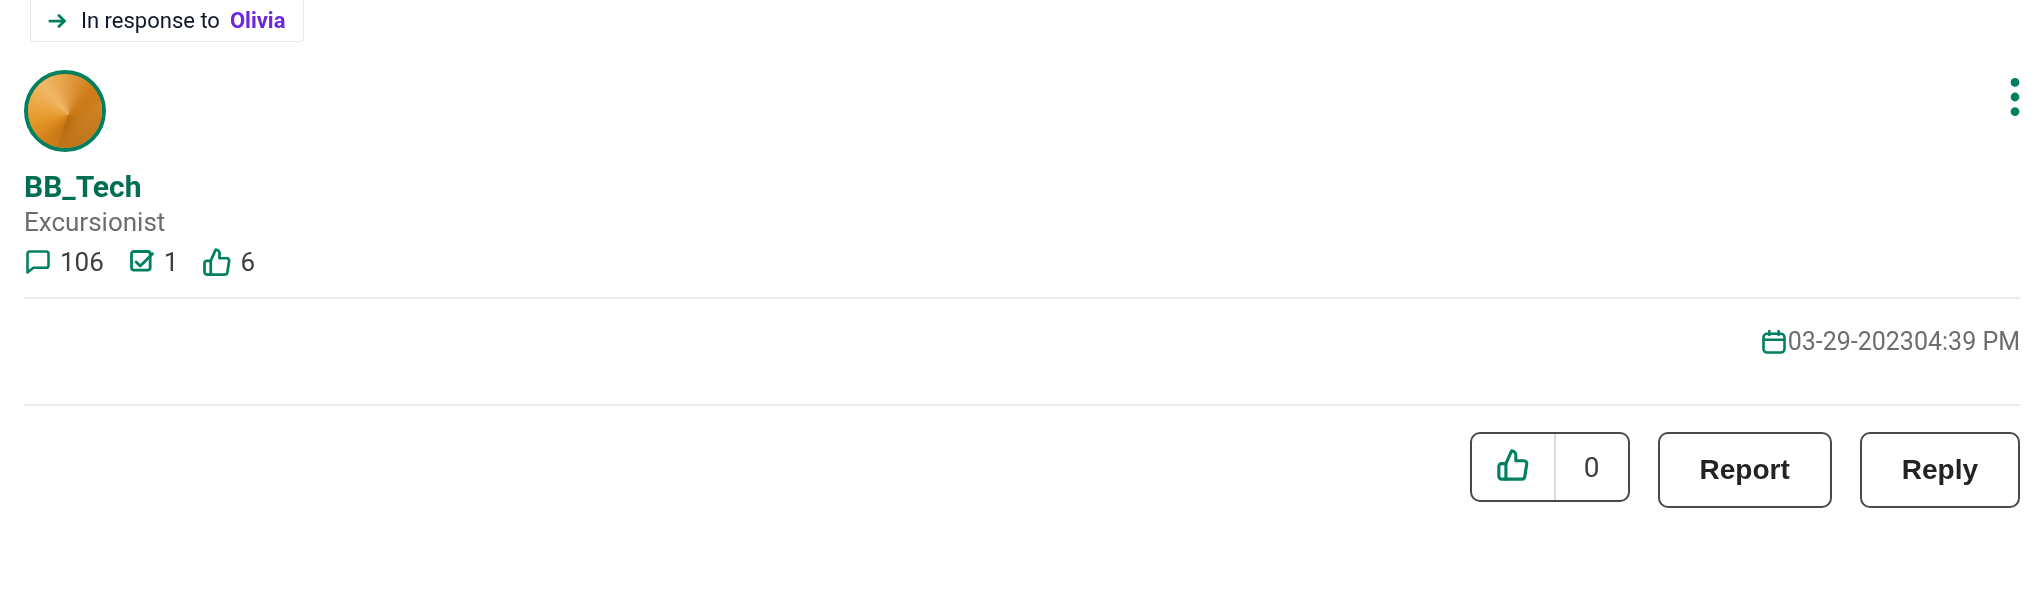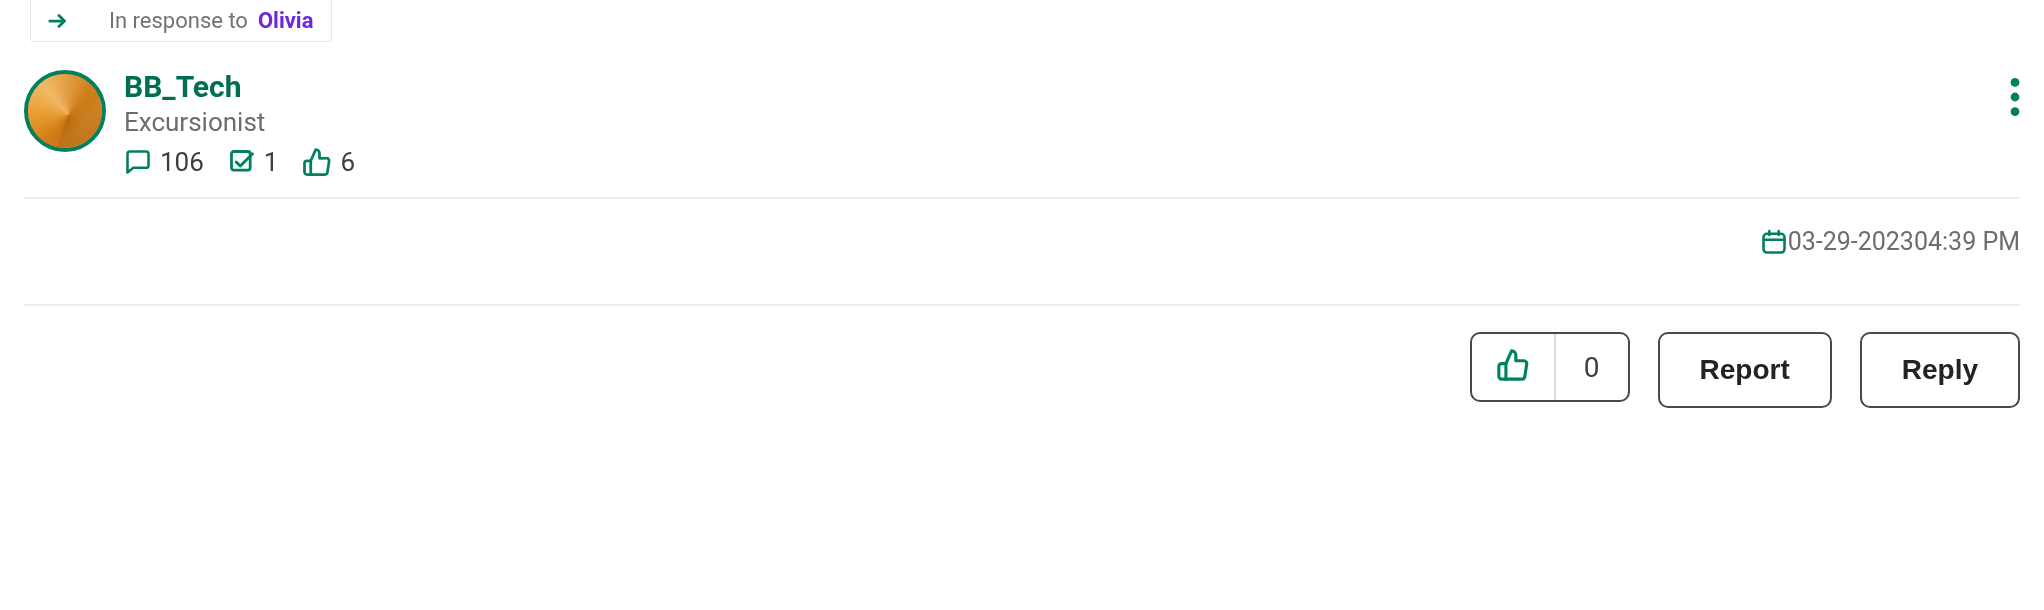--- a/index.html
+++ b/index.html
@@ -21,27 +21,28 @@
     border: 1px solid #e8e8e8;
     border-top: none;
     padding: 8px 18px 8px 14px;
     margin-left: 6px;
     font-size: 22px;
     color: #008060;
     border-radius: 0 0 4px 4px;
   }
   .in-response-badge .arrow-icon svg { display:block; }
   .in-response-badge .resp-name { font-weight: 700; color: #6d28d9; }
-  .in-response-badge .resp-text { color: #737373; margin-left: 28px; }
+  .in-response-badge .resp-text { color: #0f172a; }
   .header-row {
     display: flex;
     align-items: flex-start;
     gap: 18px;
     margin-top: 28px;
     position: relative;
+    flex-direction: column;
   }
   .avatar {
     width: 82px;
     height: 82px;
     border-radius: 50%;
     border: 4px solid #008060;
     background: linear-gradient(135deg, #f5a623 0%, #d97b0d 40%, #c46a00 60%, #f0c278 70%, #e59a3a 100%);
     flex-shrink: 0;
     position: relative;
     overflow: hidden;

